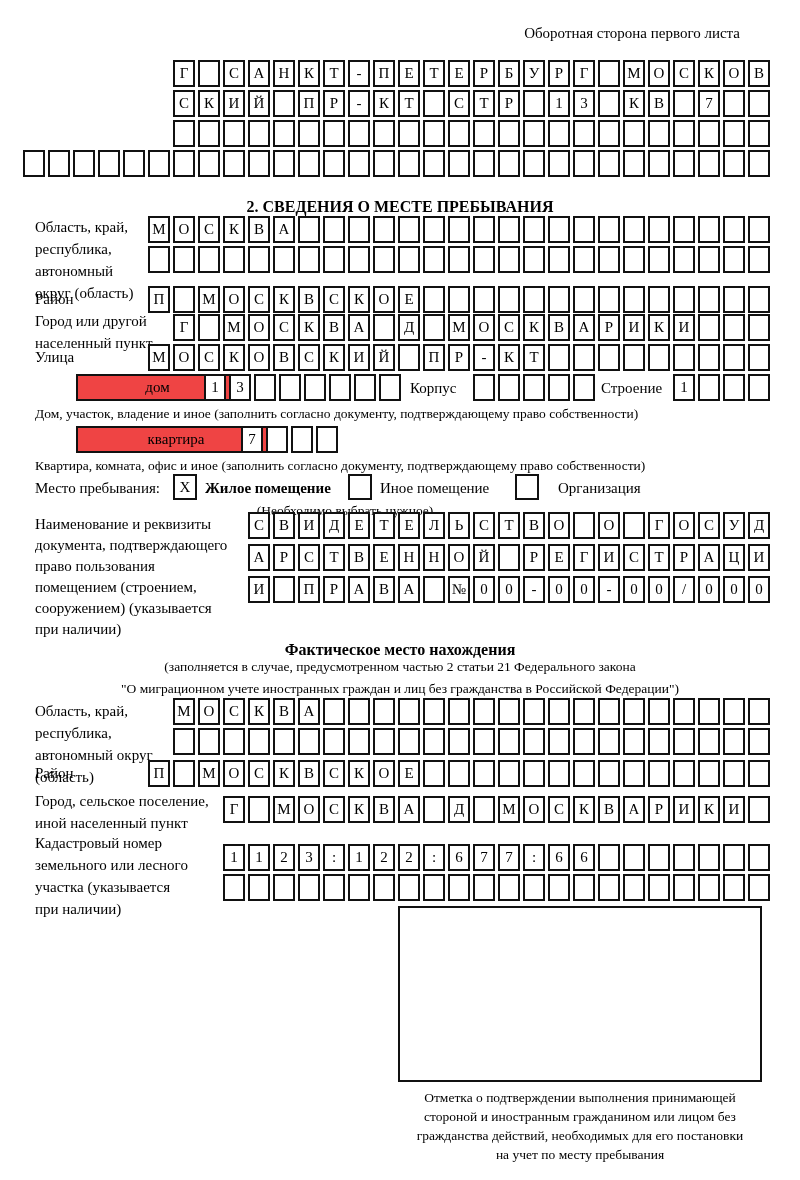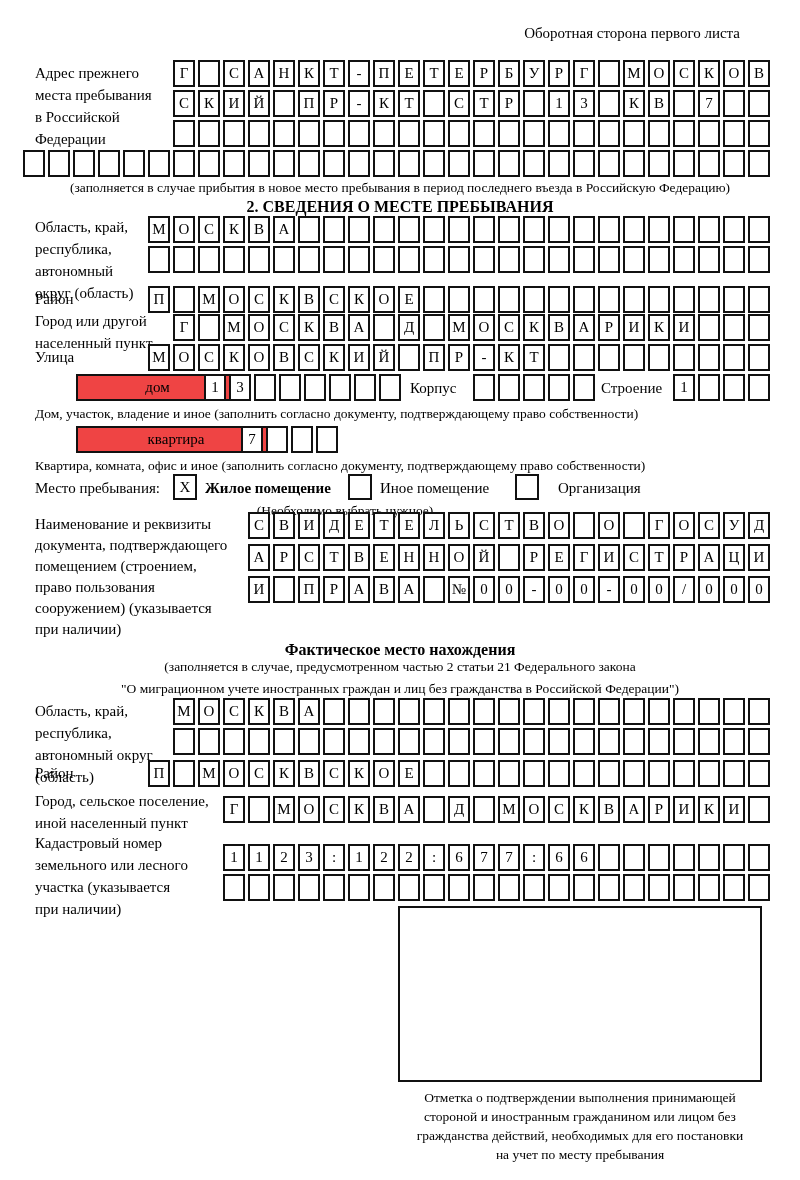--- a/index.html
+++ b/index.html
@@ -30,26 +30,20 @@
     border:2px solid #111;box-sizing:border-box;background:#fff;
   }
 </style>
 </head>
 <body>
 
 <div class="page">
 
   <div class="abs lbl" style="top:22px;right:60px;">Оборотная сторона первого листа</div>
 
-  <div class="abs lbl" style="top:62px;left:35px;">
-      <div>Адрес прежнего</div>
-      <div>места пребывания</div>
-      <div>в Российской</div>
-      <div>Федерации</div>
-    </div>
   <div class="abs cells" style="top:60px;right:30px;">
       <span class="cell">Г</span>
       <span class="cell"></span>
       <span class="cell">С</span>
       <span class="cell">А</span>
       <span class="cell">Н</span>
       <span class="cell">К</span>
       <span class="cell">Т</span>
       <span class="cell">-</span>
       <span class="cell">П</span>
@@ -146,21 +140,20 @@
       <span class="cell"></span>
       <span class="cell"></span>
       <span class="cell"></span>
       <span class="cell"></span>
       <span class="cell"></span>
       <span class="cell"></span>
       <span class="cell"></span>
       <span class="cell"></span>
       <span class="cell"></span>
     </div>
-  <div class="abs small center" style="top:180px;left:0;width:800px;">(заполняется в случае прибытия в новое место пребывания в период последнего въезда в Российскую Федерацию)</div>
 
   <div class="abs title" style="top:198px;left:0;">2. СВЕДЕНИЯ О МЕСТЕ ПРЕБЫВАНИЯ</div>
 
   <div class="abs lbl" style="top:216px;left:35px;">
       <div>Область, край,</div>
       <div>республика,</div>
       <div>автономный</div>
       <div>округ (область)</div>
     </div>
   <div class="abs cells" style="top:216px;right:30px;">
@@ -349,22 +342,22 @@
   <div class="abs lbl" style="top:477px;left:205px;font-weight:bold;">Жилое помещение</div>
   <div class="abs ckbox" style="top:474px;left:348px;"></div>
   <div class="abs lbl" style="top:477px;left:380px;">Иное помещение</div>
   <div class="abs ckbox" style="top:474px;left:515px;"></div>
   <div class="abs lbl" style="top:477px;left:558px;">Организация</div>
   <div class="abs small center" style="top:503px;left:160px;width:370px;">(Необходимо выбрать нужное)</div>
 
   <div class="abs lbl" style="top:514px;left:35px;line-height:21px;">
       <div>Наименование и реквизиты</div>
       <div>документа, подтверждающего</div>
+      <div>право пользования</div>
       <div>помещением (строением,</div>
-      <div>право пользования</div>
       <div>сооружением) (указывается</div>
       <div>при наличии)</div>
     </div>
   <div class="abs cells" style="top:512px;right:30px;">
       <span class="cell">С</span>
       <span class="cell">В</span>
       <span class="cell">И</span>
       <span class="cell">Д</span>
       <span class="cell">Е</span>
       <span class="cell">Т</span>

